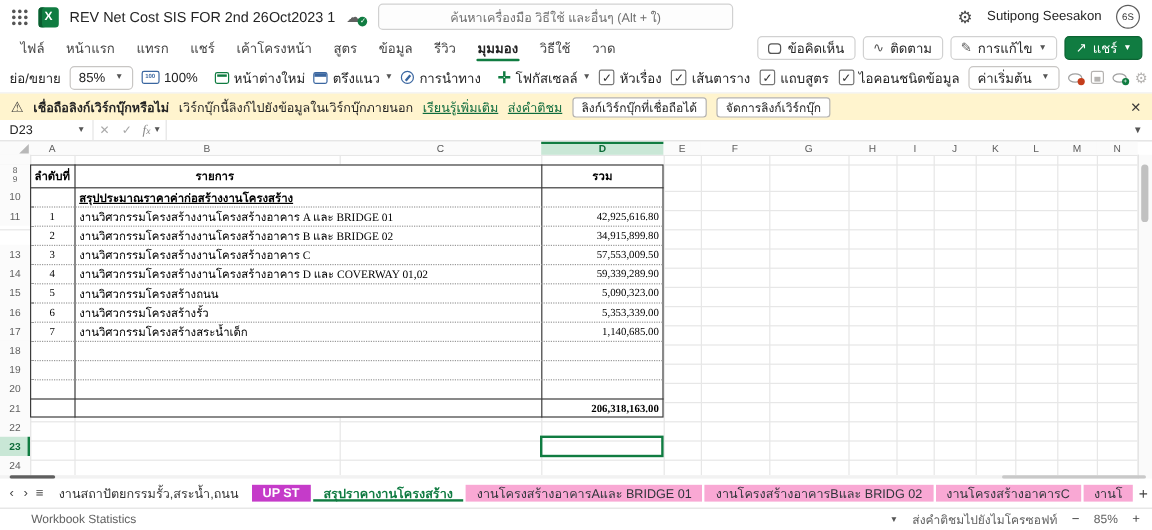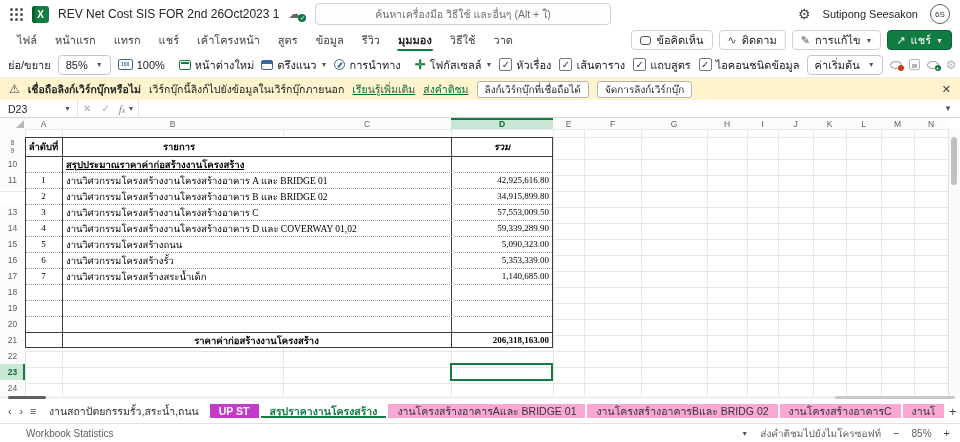--- a/index.html
+++ b/index.html
@@ -352,21 +352,21 @@
     <div class="abs " style="left: 26px; top: 86px; width: 526px; height: 0px; border-top: 1px dotted rgb(154, 154, 154);"></div>
     <div class="abs " style="left: 26px; top: 102px; width: 526px; height: 0px; border-top: 1px dotted rgb(154, 154, 154);"></div>
     <div class="abs " style="left: 26px; top: 118px; width: 526px; height: 0px; border-top: 1px dotted rgb(154, 154, 154);"></div>
     <div class="abs " style="left: 26px; top: 134px; width: 526px; height: 0px; border-top: 1px dotted rgb(154, 154, 154);"></div>
     <div class="abs " style="left: 26px; top: 150px; width: 526px; height: 0px; border-top: 1px dotted rgb(154, 154, 154);"></div>
     <div class="abs " style="left: 26px; top: 166px; width: 526px; height: 0px; border-top: 1px dotted rgb(154, 154, 154);"></div>
     <div class="abs " style="left: 26px; top: 182px; width: 526px; height: 0px; border-top: 1px dotted rgb(154, 154, 154);"></div>
     <div class="abs " style="left: 26px; top: 198px; width: 526px; height: 0px; border-top: 1px dotted rgb(154, 154, 154);"></div>
     <div class="abs cellserif" style="left: 25px; top: 19px; width: 37px; height: 19px; display: flex; align-items: center; justify-content: center; font-weight: bold; font-size: 9.5px;">ลำดับที่</div>
     <div class="abs cellserif" style="left: 62px; top: 19px; width: 221px; height: 19px; display: flex; align-items: center; justify-content: center; font-weight: bold; font-size: 9.5px; padding-left: 13px;">รายการ</div>
-    <div class="abs cellserif" style="left: 451px; top: 19px; width: 102px; height: 19px; display: flex; align-items: center; justify-content: center; font-weight: bold; font-size: 9.5px; font-style: italic;">รวม</div>
+    <div class="abs cellserif" style="left: 451px; top: 19px; width: 102px; height: 19px; display: flex; align-items: center; justify-content: center; font-weight: bold; font-size: 9.5px;">รวม</div>
     <div class="abs cellserif sect" style="left: 66px; top: 38px; width: 389px; height: 16px; display: flex; align-items: center;">สรุปประมาณราคาค่าก่อสร้างงานโครงสร้าง</div>
     <div class="abs cellserif" style="left: 25px; top: 54px; width: 37px; height: 16px; display: flex; align-items: center; justify-content: center; font-size: 9px;">1</div>
     <div class="abs cellserif" style="left: 66px; top: 54px; width: 389px; height: 16px; display: flex; align-items: center;">งานวิศวกรรมโครงสร้างงานโครงสร้างอาคาร A และ BRIDGE 01</div>
     <div class="abs cellserif" style="left: 451px; top: 54px; width: 98px; height: 16px; display: flex; align-items: center; justify-content: flex-end; font-size: 9px;">42,925,616.80</div>
     <div class="abs cellserif" style="left: 25px; top: 70px; width: 37px; height: 16px; display: flex; align-items: center; justify-content: center; font-size: 9px;">2</div>
     <div class="abs cellserif" style="left: 66px; top: 70px; width: 389px; height: 16px; display: flex; align-items: center;">งานวิศวกรรมโครงสร้างงานโครงสร้างอาคาร B และ BRIDGE 02</div>
     <div class="abs cellserif" style="left: 451px; top: 70px; width: 98px; height: 16px; display: flex; align-items: center; justify-content: flex-end; font-size: 9px;">34,915,899.80</div>
     <div class="abs cellserif" style="left: 25px; top: 86px; width: 37px; height: 16px; display: flex; align-items: center; justify-content: center; font-size: 9px;">3</div>
     <div class="abs cellserif" style="left: 66px; top: 86px; width: 389px; height: 16px; display: flex; align-items: center;">งานวิศวกรรมโครงสร้างงานโครงสร้างอาคาร C</div>
     <div class="abs cellserif" style="left: 451px; top: 86px; width: 98px; height: 16px; display: flex; align-items: center; justify-content: flex-end; font-size: 9px;">57,553,009.50</div>
@@ -375,21 +375,20 @@
     <div class="abs cellserif" style="left: 451px; top: 102px; width: 98px; height: 16px; display: flex; align-items: center; justify-content: flex-end; font-size: 9px;">59,339,289.90</div>
     <div class="abs cellserif" style="left: 25px; top: 118px; width: 37px; height: 16px; display: flex; align-items: center; justify-content: center; font-size: 9px;">5</div>
     <div class="abs cellserif" style="left: 66px; top: 118px; width: 389px; height: 16px; display: flex; align-items: center;">งานวิศวกรรมโครงสร้างถนน</div>
     <div class="abs cellserif" style="left: 451px; top: 118px; width: 98px; height: 16px; display: flex; align-items: center; justify-content: flex-end; font-size: 9px;">5,090,323.00</div>
     <div class="abs cellserif" style="left: 25px; top: 134px; width: 37px; height: 16px; display: flex; align-items: center; justify-content: center; font-size: 9px;">6</div>
     <div class="abs cellserif" style="left: 66px; top: 134px; width: 389px; height: 16px; display: flex; align-items: center;">งานวิศวกรรมโครงสร้างรั้ว</div>
     <div class="abs cellserif" style="left: 451px; top: 134px; width: 98px; height: 16px; display: flex; align-items: center; justify-content: flex-end; font-size: 9px;">5,353,339.00</div>
     <div class="abs cellserif" style="left: 25px; top: 150px; width: 37px; height: 16px; display: flex; align-items: center; justify-content: center; font-size: 9px;">7</div>
     <div class="abs cellserif" style="left: 66px; top: 150px; width: 389px; height: 16px; display: flex; align-items: center;">งานวิศวกรรมโครงสร้างสระน้ำเด็ก</div>
     <div class="abs cellserif" style="left: 451px; top: 150px; width: 98px; height: 16px; display: flex; align-items: center; justify-content: flex-end; font-size: 9px;">1,140,685.00</div>
-    <div class="abs cellserif" style="left: 62px; top: 214px; width: 389px; height: 16px; display: flex; align-items: center; justify-content: center; font-weight: bold;">ราคาค่าก่อสร้างงานโครงสร้าง</div>
     <div class="abs cellserif" style="left: 451px; top: 214px; width: 98px; height: 16px; display: flex; align-items: center; justify-content: flex-end; font-size: 9px; font-weight: bold;">206,318,163.00</div>
     <div class="abs " style="left: 450px; top: 245px; width: 103px; height: 18px; border: 2px solid rgb(16, 124, 65); background: transparent;"></div>
     <div class="abs vscroll" style="left: 948px; top: 11px; width: 12px; height: 270px;"></div>
     <div class="abs vthumb" style="left: 951px; top: 19px; width: 6px; height: 48px;"></div>
     <div class="abs " style="left: 0px; top: 278px; width: 948px; height: 3px; background: rgb(242, 242, 242);"></div>
     <div class="abs hthumb" style="left: 8px; top: 278px; width: 38px; height: 3px;"></div>
     <div class="abs hthumb2" style="left: 835px; top: 278px; width: 120px; height: 3px;"></div>
   </div>
 
 <div id="tabs">

